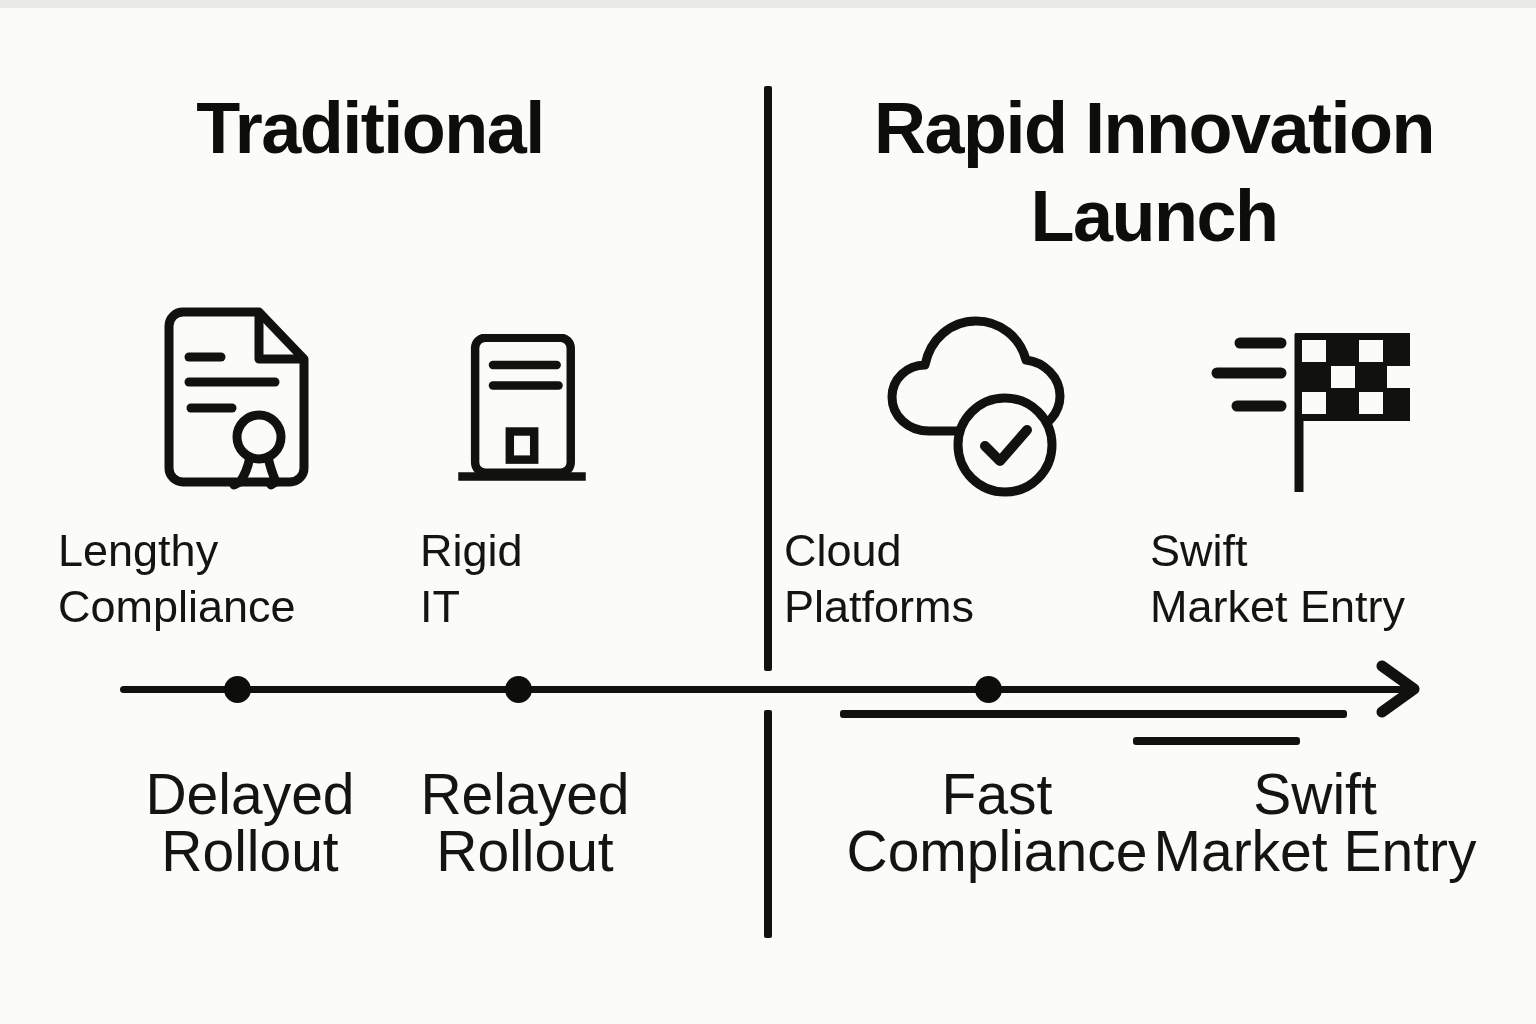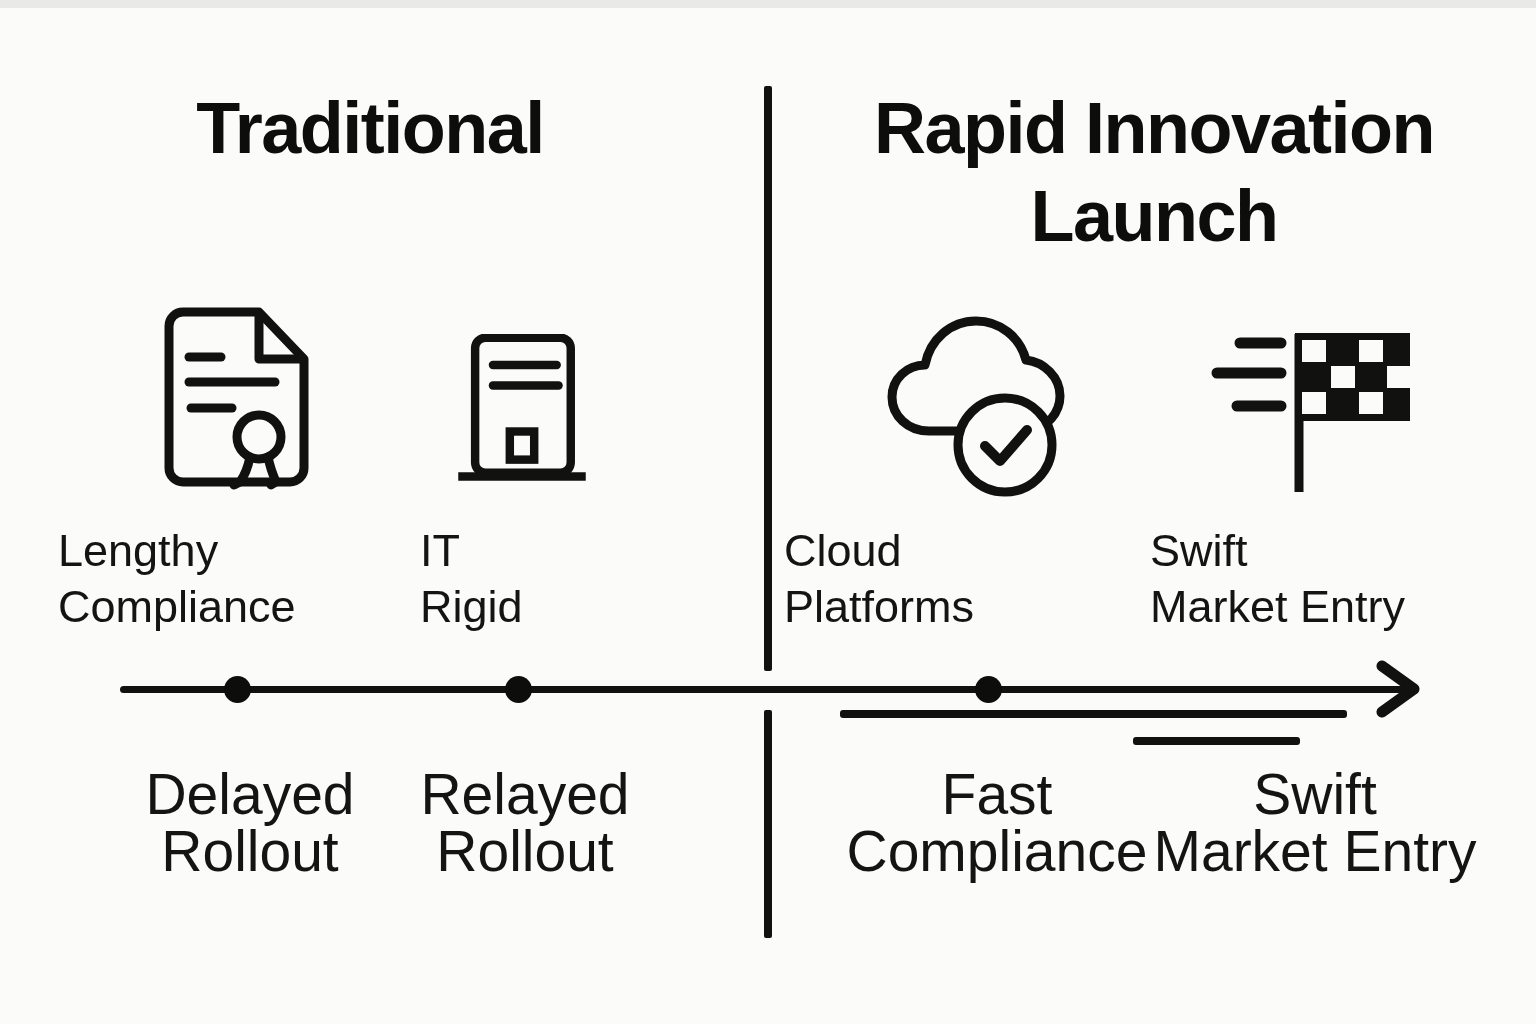--- a/index.html
+++ b/index.html
@@ -131,22 +131,22 @@
       <rect x="97" y="62" width="24" height="22" fill="#fbfbf9"></rect>
       <rect x="154" y="62" width="24" height="22" fill="#fbfbf9"></rect>
     </svg>
   </div>
 
   <div class="item-label label-compliance">
     <div>Lengthy</div>
     <div>Compliance</div>
   </div>
   <div class="item-label label-rigid-it">
+    <div>Rigid</div>
     <div>IT</div>
-    <div>Rigid</div>
   </div>
   <div class="item-label label-cloud">
     <div>Cloud</div>
     <div>Platforms</div>
   </div>
   <div class="item-label label-swift">
     <div>Swift</div>
     <div>Market Entry</div>
   </div>
 

